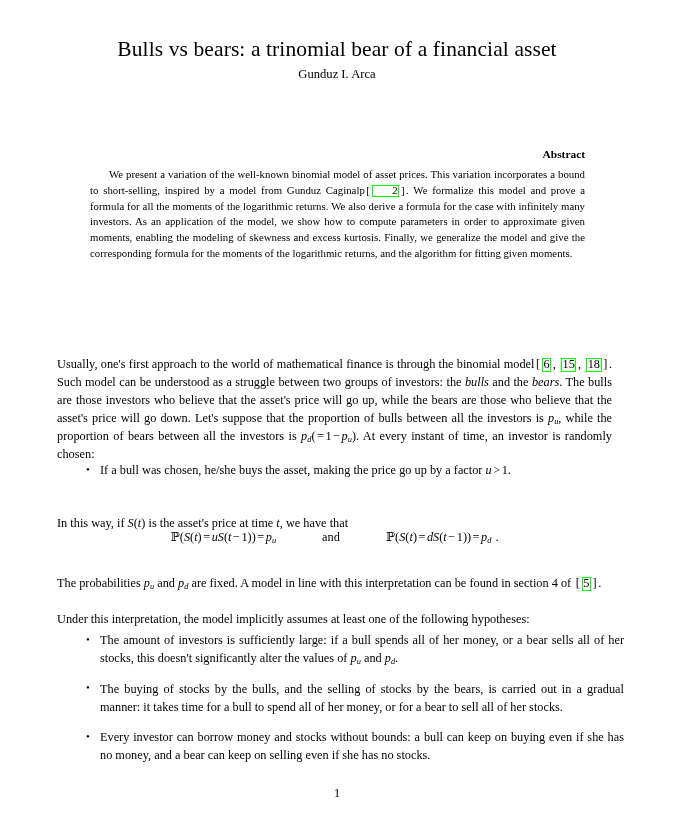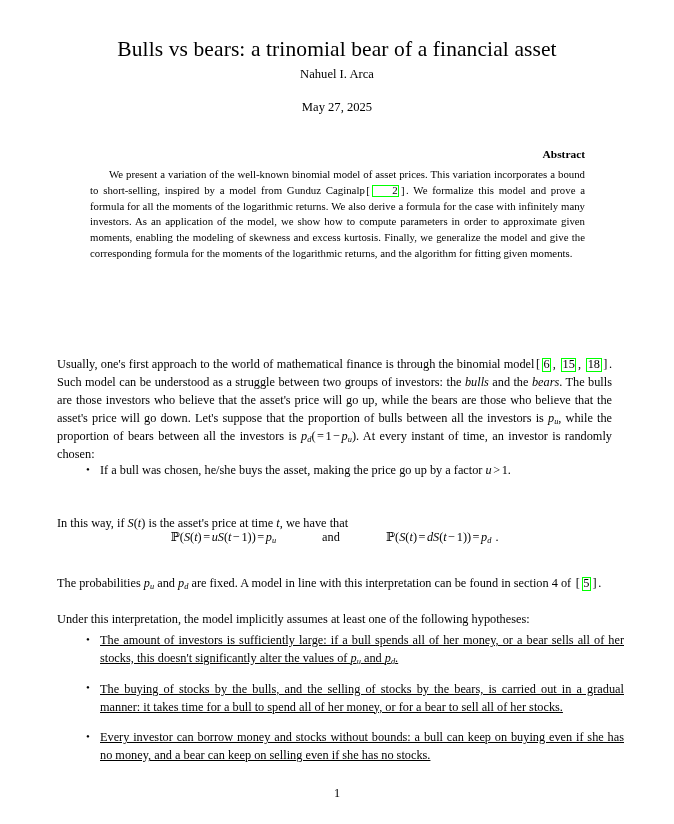--- a/index.html
+++ b/index.html
@@ -105,21 +105,21 @@
     position: absolute;
     left: 57px;
     width: 555px;
     font-size: 12.3px;
     line-height: 1.452;
     margin: 12px;
     padding: 0;
     list-style: none;
   }
   #bullets-1 { top: 450px; }
-  #bullets-2 { top: 620px; text-decoration: underline; }
+  #bullets-2 { top: 620px; }
 
   .bullets li {
     position: relative;
     padding-left: 31px;
     text-align: justify;
     hyphens: none;
     margin-bottom: 13px;
   }
   .bullets li:last-child { margin-bottom: 0; }
   .bullets li::before {
@@ -181,22 +181,21 @@
     text-align: center;
     font-size: 12.3px;
   }
 </style>
 </head>
 <body>
 
 <div class="page">
 
   <h1 class="title">Bulls vs bears: a trinomial bear of a financial asset</h1>
-  <div class="author">Nahuel I. Arca</div>
-  <div class="date">May 27, 2025</div>
+  <div class="author">Gunduz I. Arca</div>
 
   <div class="abstract-wrap">
     <div class="abstract-head">Abstract</div>
     <div class="abstract-body"><span>We present a variation of the well-known binomial model of asset prices. This variation incorporates a bound to short-selling, inspired by a model from Gunduz Caginalp</span><span class="mo">[</span><a class="cite-box" href="#">2</a><span class="mo">]</span><span>. We formalize this model and prove a formula for all the moments of the logarithmic returns. We also derive a formula for the case with infinitely many investors. As an application of the model, we show how to compute parameters in order to approximate given moments, enabling the modeling of skewness and excess kurtosis. Finally, we generalize the model and give the corresponding formula for the moments of the logarithmic returns, and the algorithm for fitting given moments.</span></div>
   </div>
 
 
   <p class="body-block" id="para-intro"><span>Usually, one's first approach to the world of mathematical finance is through the binomial model</span><span class="mo">[</span><a class="cite-box" href="#">6</a><span class="mo">,</span> <a class="cite-box" href="#">15</a><span class="mo">,</span> <a class="cite-box" href="#">18</a><span class="mo">]</span><span>. Such model can be understood as a struggle between two groups of investors: the </span><span class="it">bulls</span><span> and the </span><span class="it">bears</span><span>. The bulls are those investors who believe that the asset's price will go up, while the bears are those who believe that the asset's price will go down. Let's suppose that the proportion of bulls between all the investors is </span><span class="mi"><span>p</span><sub>u</sub></span><span>, while the proportion of bears between all the investors is </span><span class="mi"><span>p</span><sub>d</sub><span class="mn">(</span><span class="mo">=</span><span class="mn">1</span><span class="mo">−</span><span>p</span><sub>u</sub><span class="mn">)</span></span><span>. At every instant of time, an investor is randomly chosen:</span></p>
 
   <ul class="bullets" id="bullets-1">

